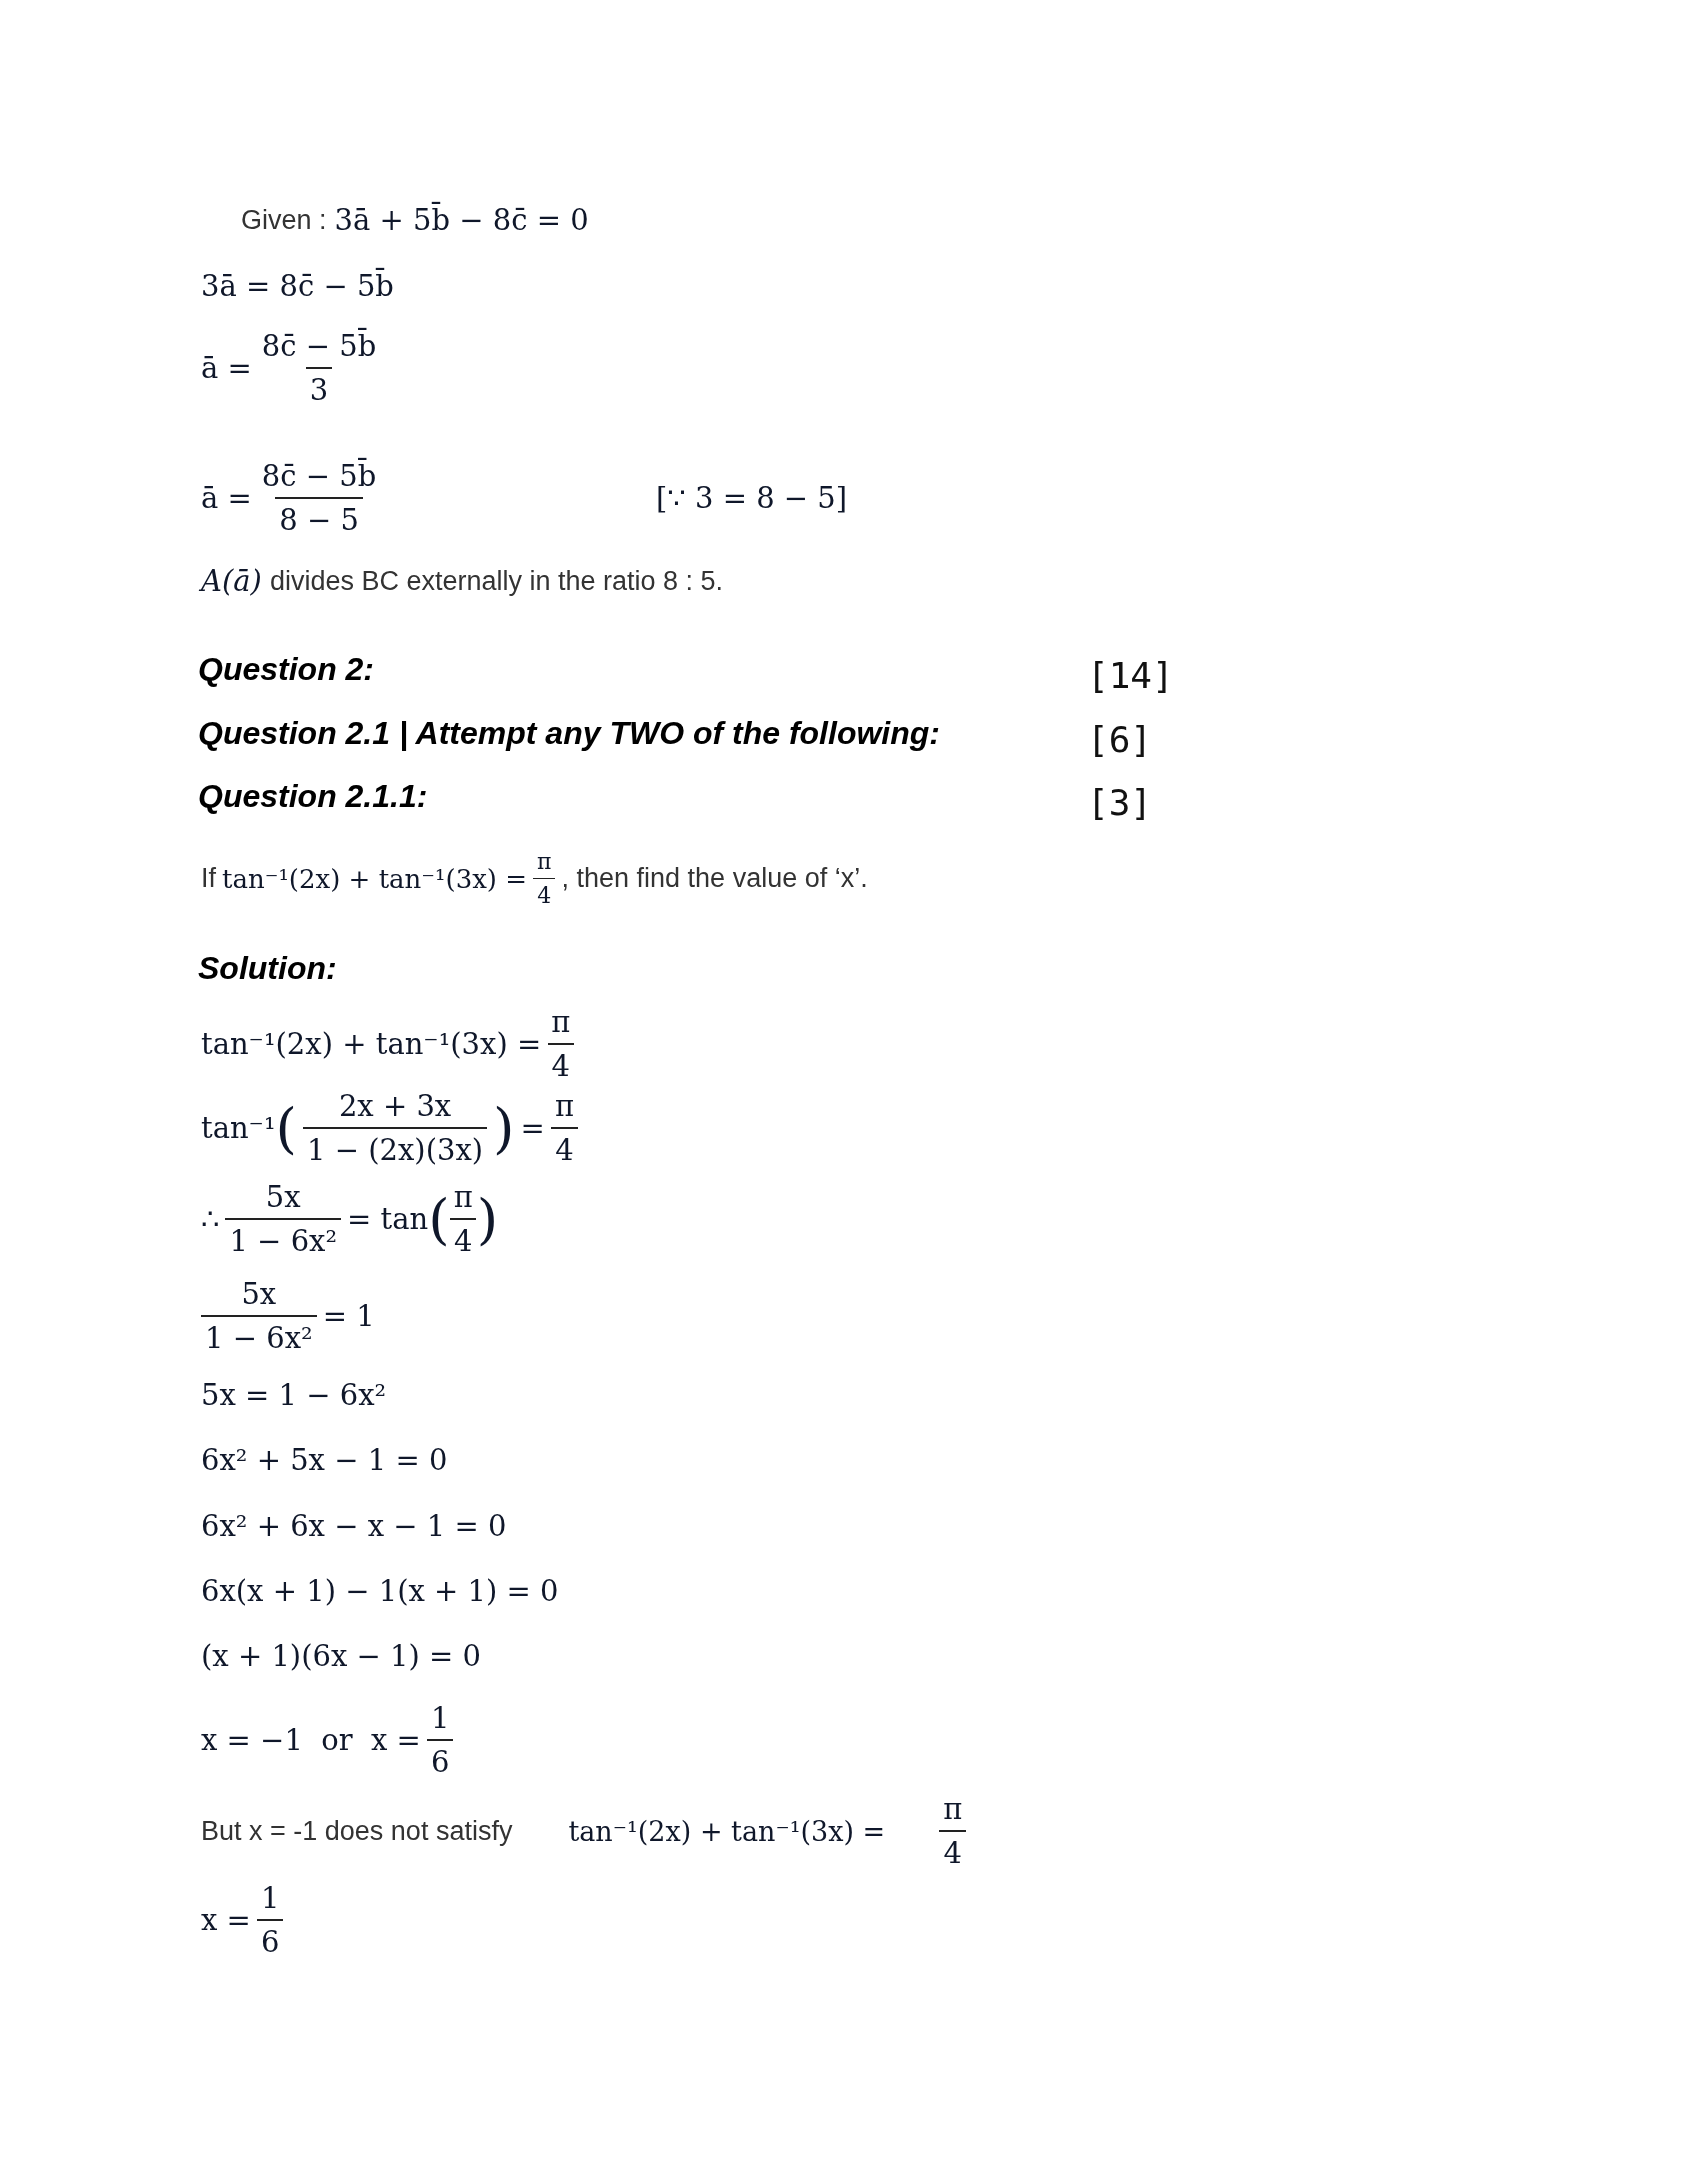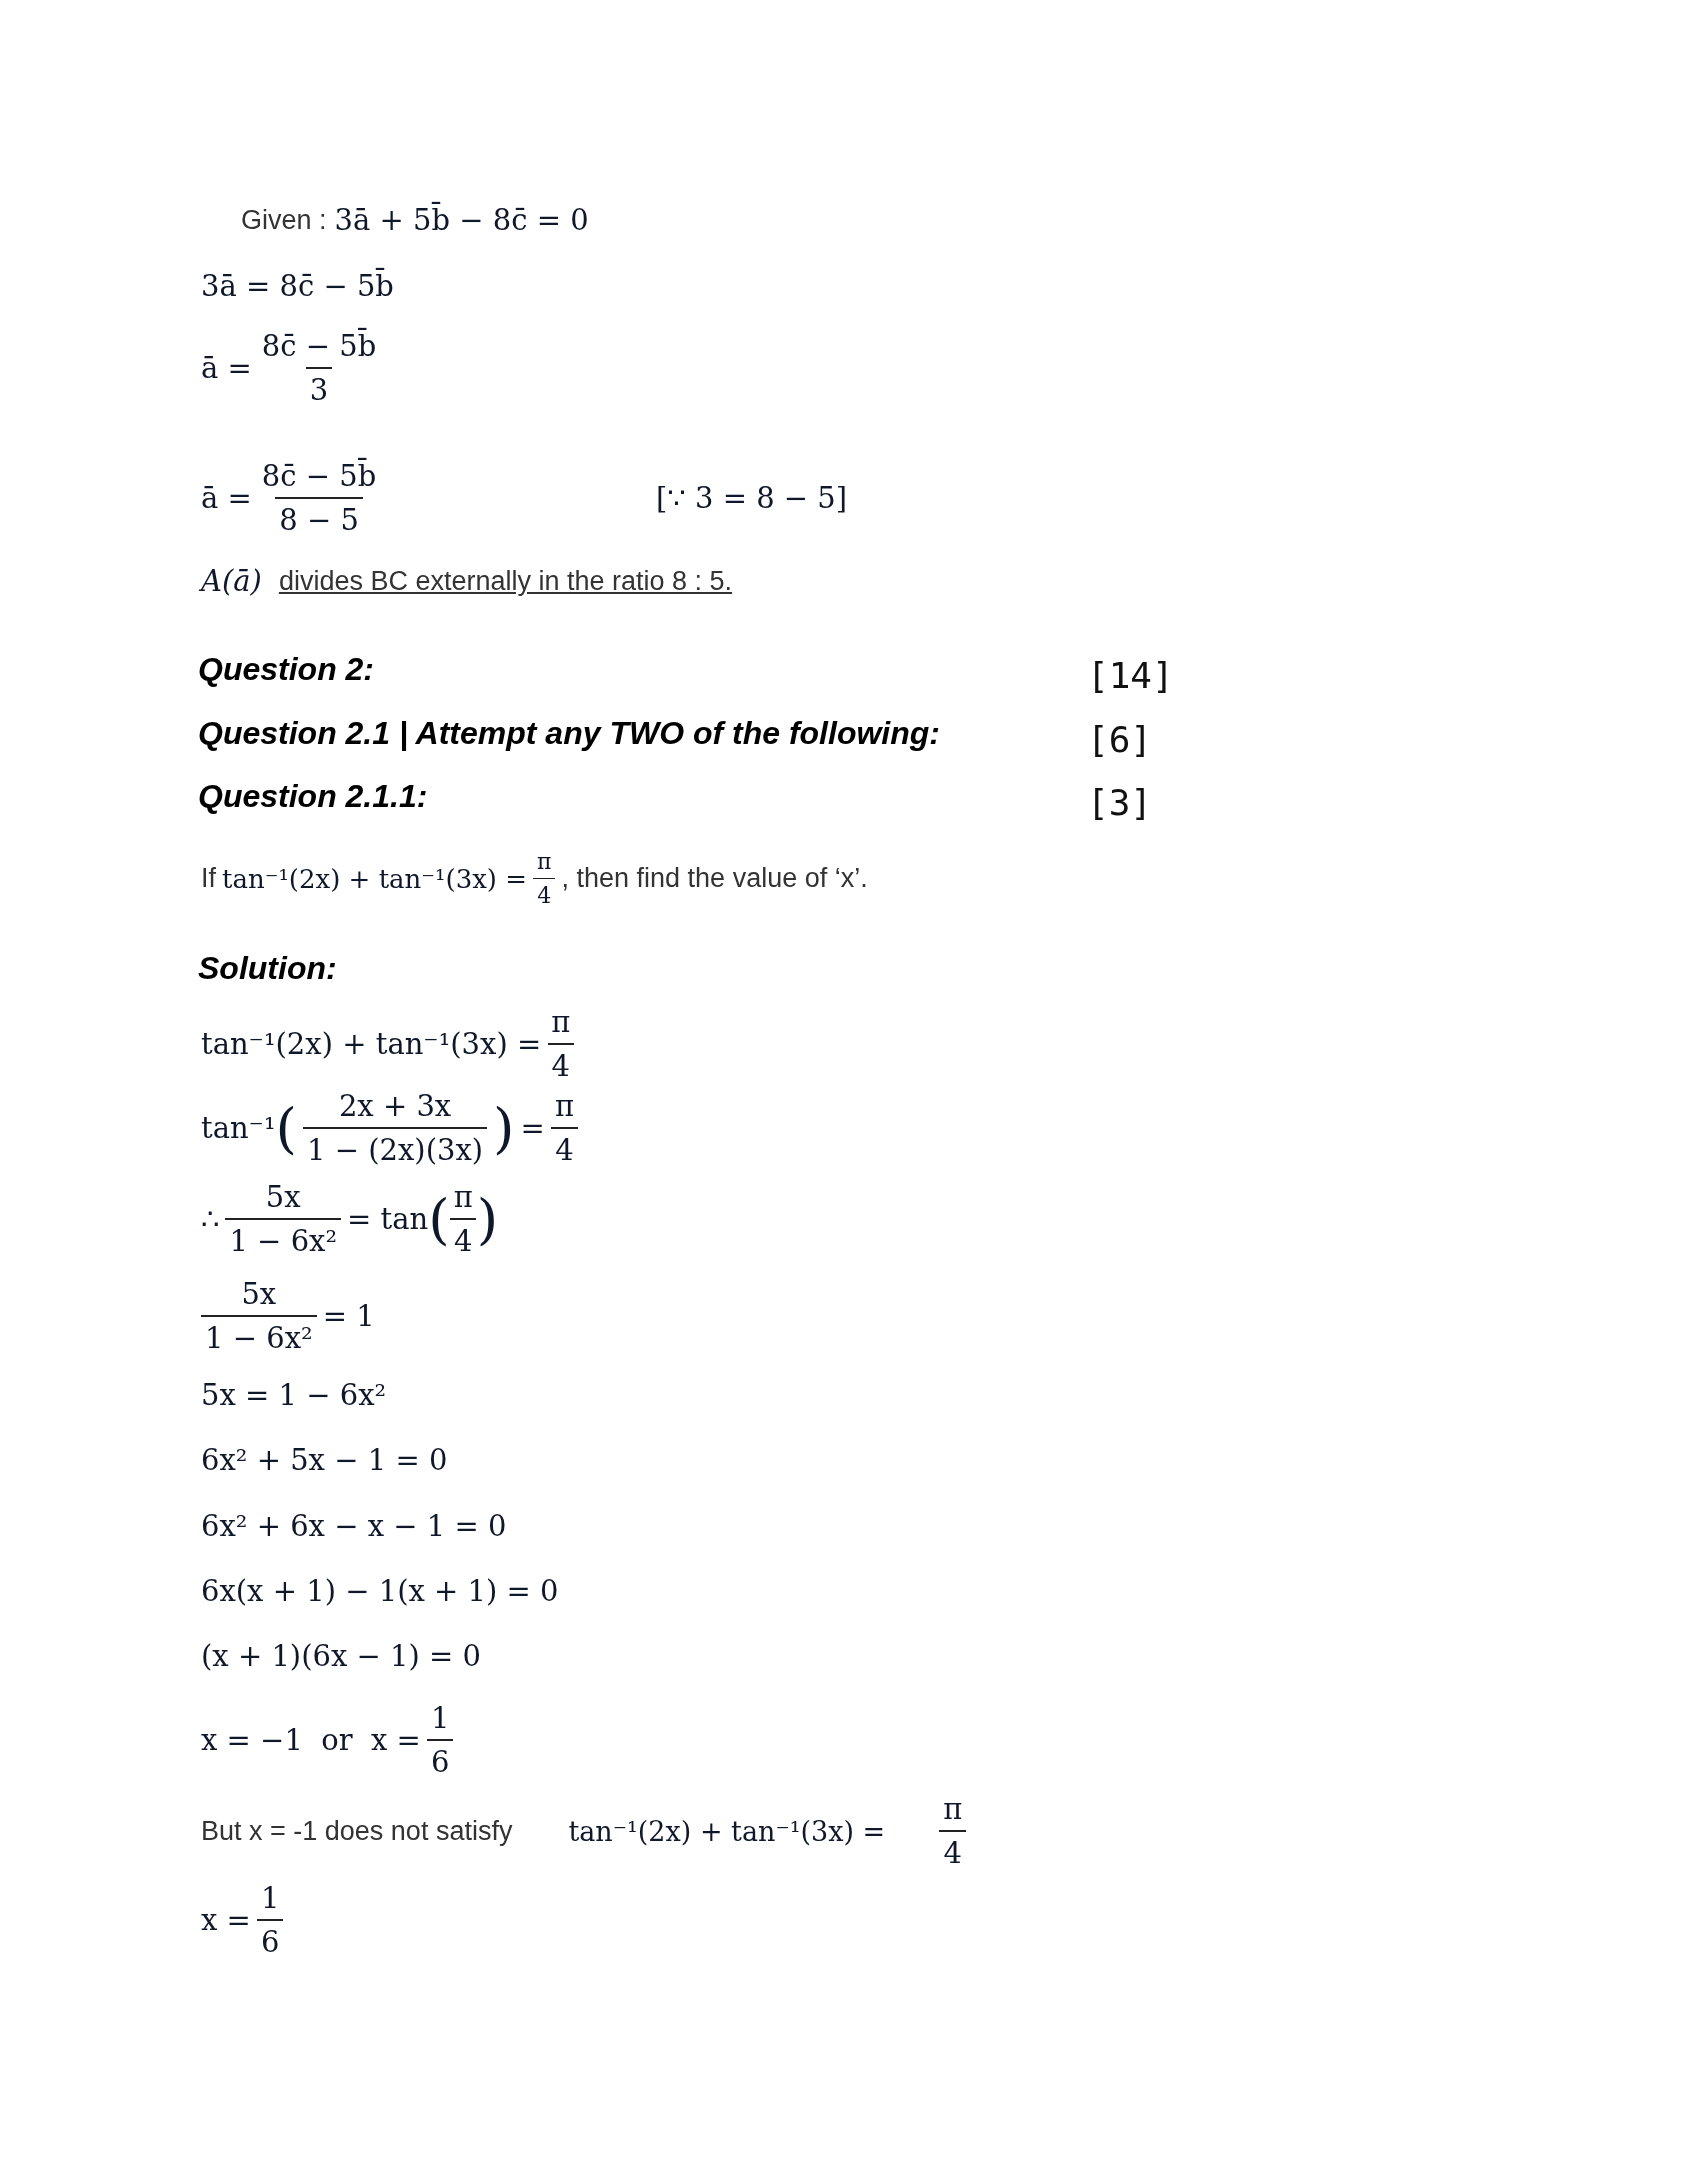--- a/index.html
+++ b/index.html
@@ -44,21 +44,21 @@
     <span class="math">ā =</span>
     <span class="frac math">
       <span class="num">8c̄ − 5b̄</span>
       <span class="den">8 − 5</span>
     </span>
     <span class="math" style="position:absolute; left:455px;">[∵ 3 = 8 − 5]</span>
   </div>
 
   <div class="blk row" style="top:564px;">
     <span class="math" style="font-style:italic;text-align:center;">A(ā)</span>
-    <span class="txt" style="margin-left:17px;text-decoration:underline;">divides BC externally in the ratio 8 : 5.</span>
+    <span class="txt" style="margin-left:8px;">divides BC externally in the ratio 8 : 5.</span>
   </div>
 
   <div class="head" style="top:651px;">Question 2:</div>
   <div class="marks" style="top:655px;">[14]</div>
 
   <div class="head" style="top:715px;">Question 2.1 | Attempt any TWO of the following:</div>
   <div class="marks" style="top:719px;">[6]</div>
 
   <div class="head" style="top:778px;">Question 2.1.1:</div>
   <div class="marks" style="top:782px;">[3]</div>

